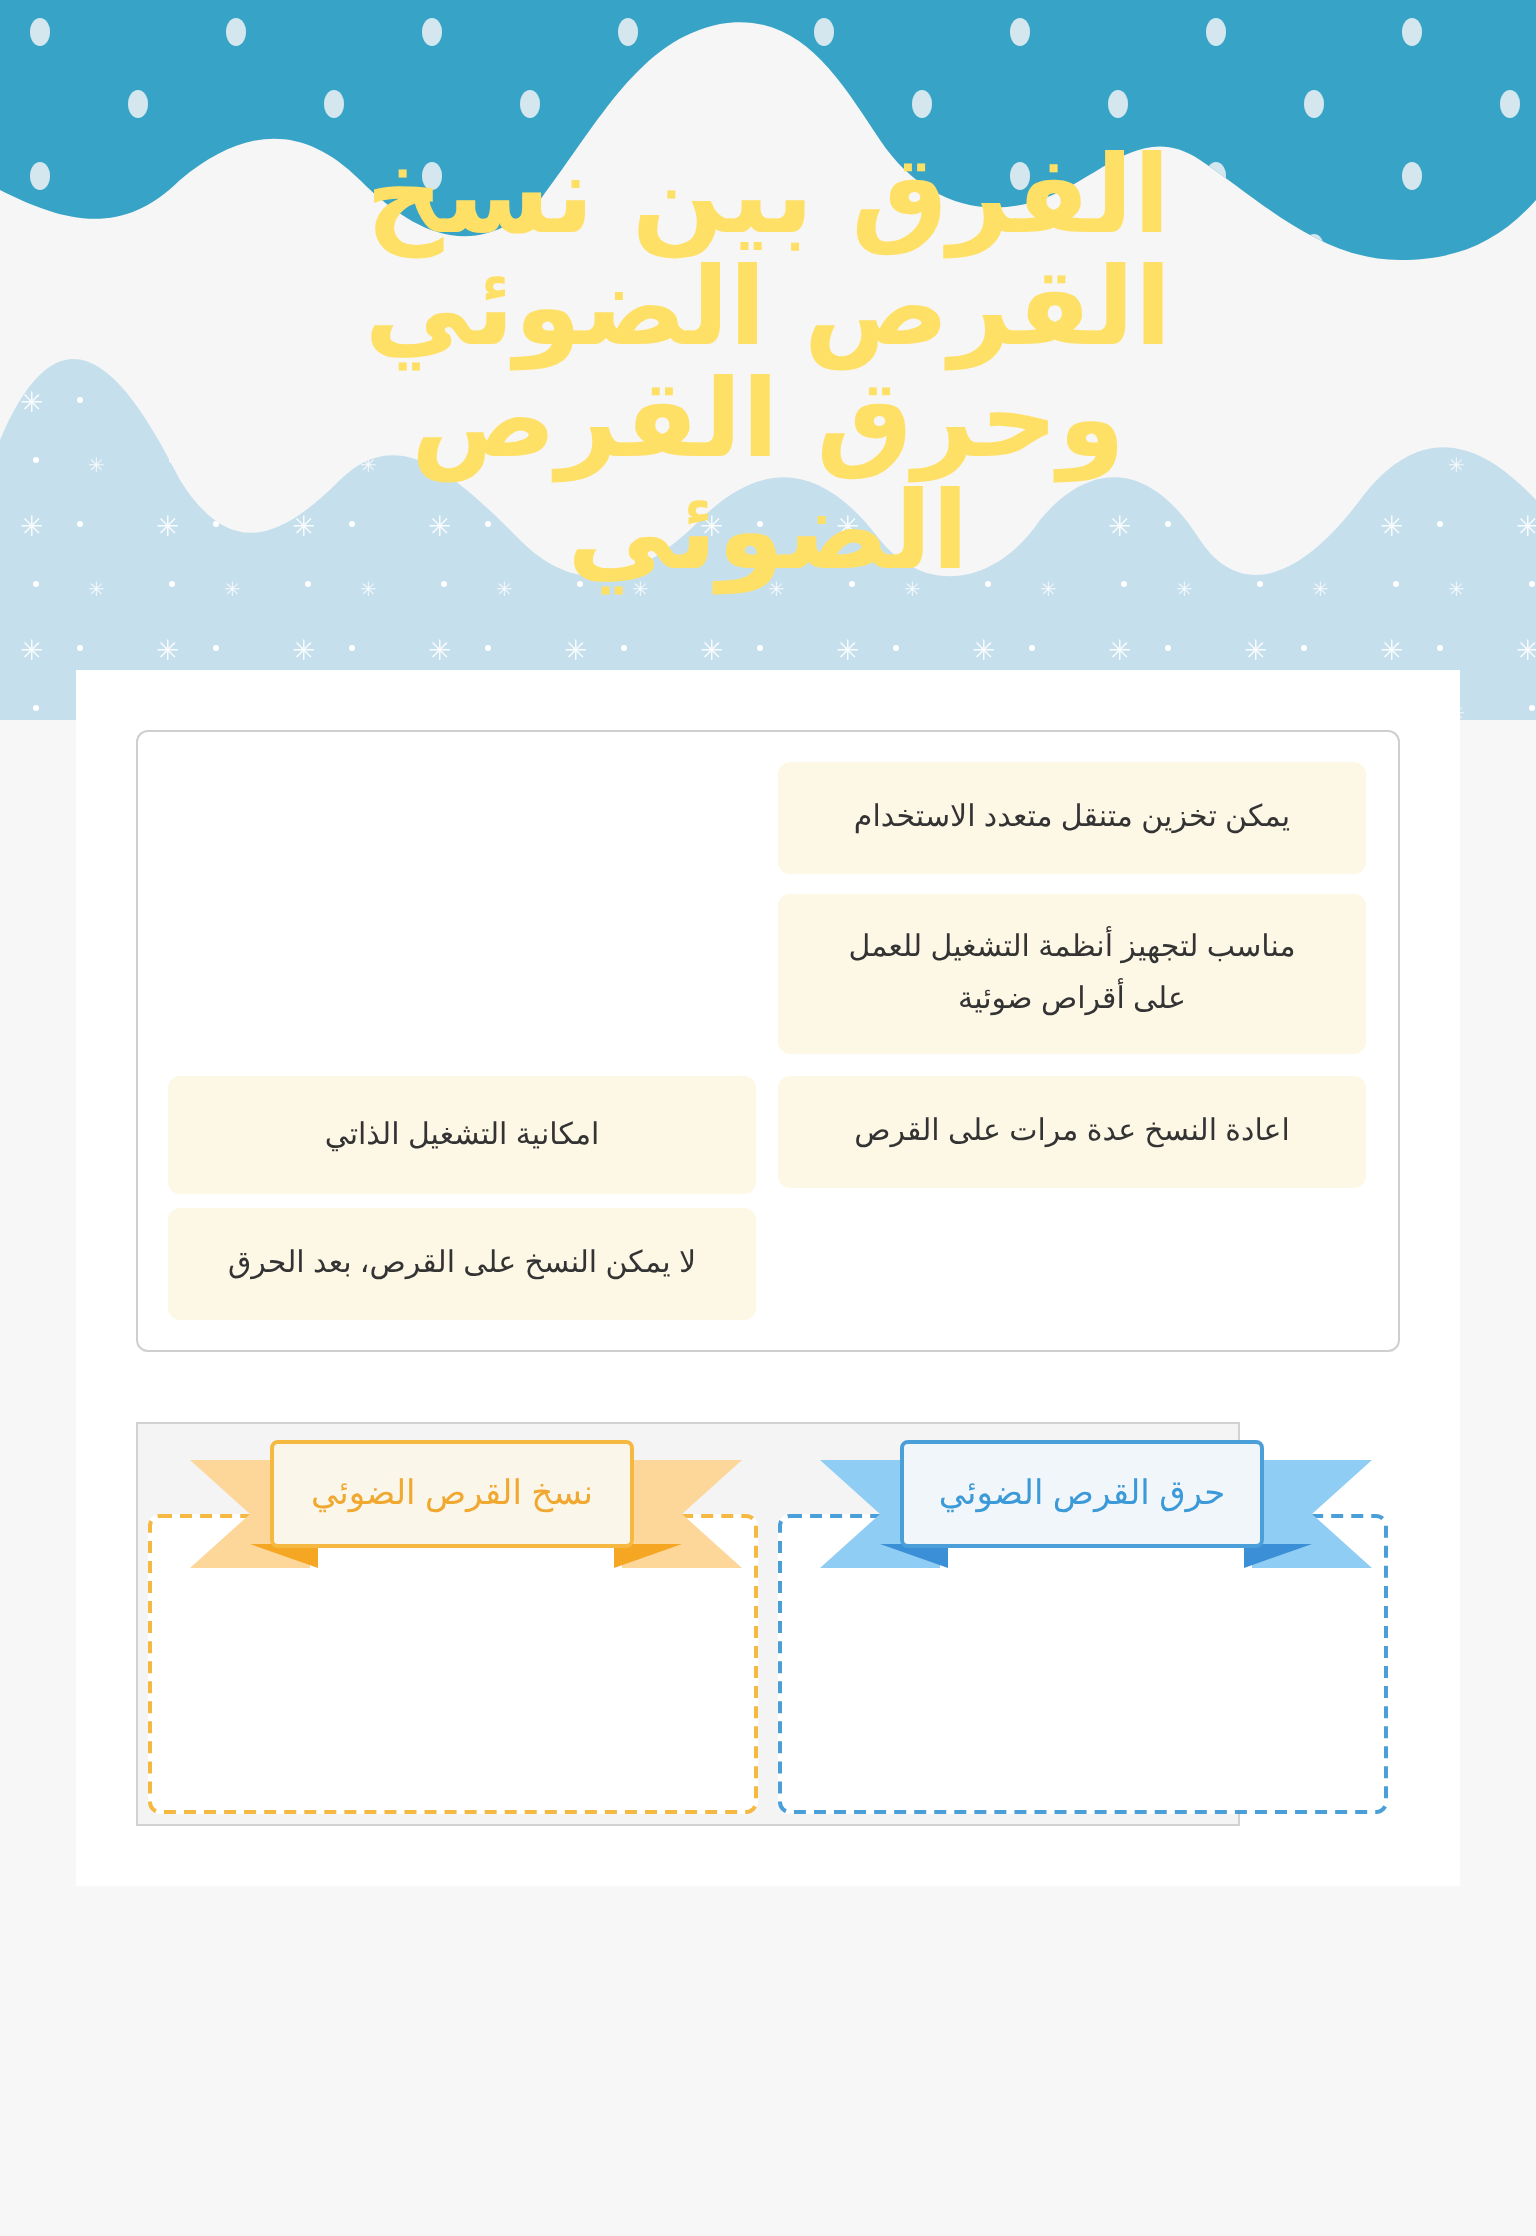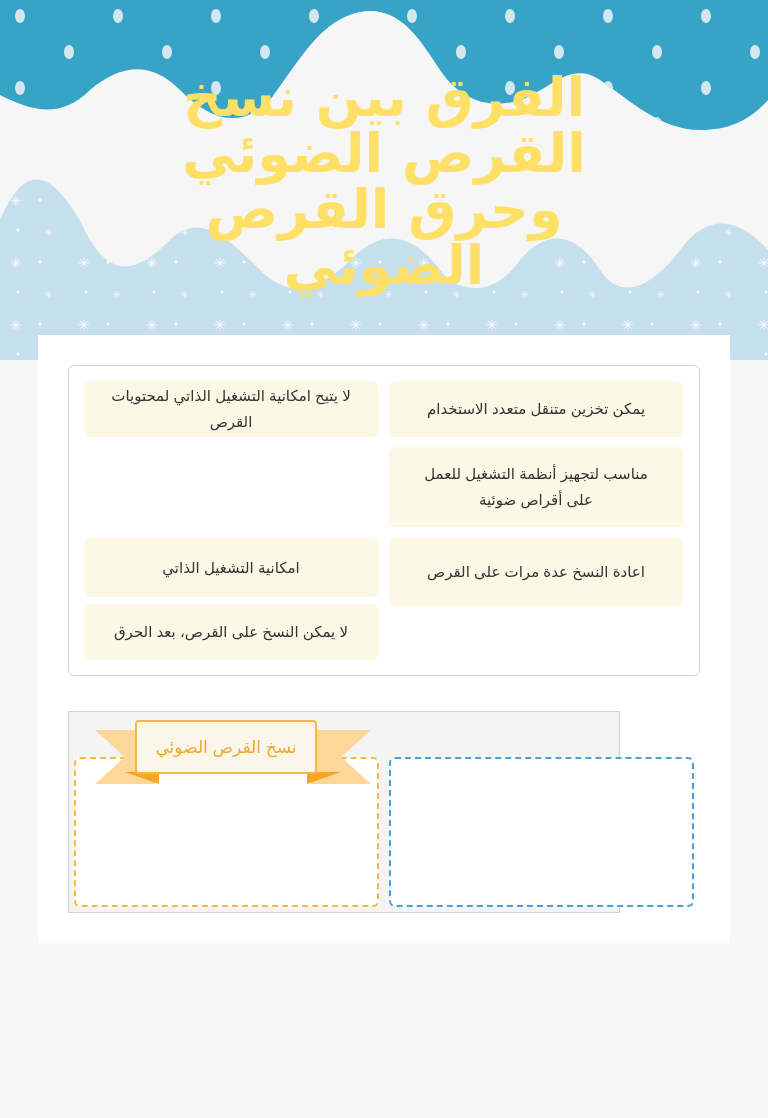--- a/index.html
+++ b/index.html
@@ -79,35 +79,43 @@
     <path d="M0,220 C30,150 60,180 90,240 C115,280 140,270 170,240 C200,210 230,240 260,270 C290,300 320,290 350,260 C380,230 410,230 440,270 C465,300 500,290 520,260 C545,230 575,230 600,270 C620,300 650,290 680,250 C710,210 740,220 768,250 L768,0 L0,0 Z" fill="#f6f6f6"></path>
     <path d="M0,95 C30,110 60,120 90,90 C120,65 150,60 180,90 C210,120 240,130 270,100 C300,60 320,20 360,12 C400,5 420,40 440,70 C460,100 490,110 520,100 C550,90 570,60 600,80 C630,100 660,130 700,130 C730,130 750,120 768,100 L768,0 L0,0 Z" fill="#37a3c6"></path>
     <path d="M0,95 C30,110 60,120 90,90 C120,65 150,60 180,90 C210,120 240,130 270,100 C300,60 320,20 360,12 C400,5 420,40 440,70 C460,100 490,110 520,100 C550,90 570,60 600,80 C630,100 660,130 700,130 C730,130 750,120 768,100 L768,0 L0,0 Z" fill="url(#dots)"></path>
   </svg>
   <div class="title">الفرق بين نسخ القرص الضوئي وحرق القرص الضوئي</div>
 </div>
 
 <div class="card">
   <div class="options-box">
     <div class="option" style="left:320px; top:15px; height:56px;">يمكن تخزين متنقل متعدد الاستخدام</div>
-    <div class="option" style="left:15px; top:15px; height:56px;">لا يتيح امكانية التشغيل الذاتي لمحتويات القرص</div>
     <div class="option" style="left:320px; top:81px; height:80px;">مناسب لتجهيز أنظمة التشغيل للعمل على أقراص ضوئية</div>
-    <div class="option" style="left:320px; top:172px; height:68px;">اعادة النسخ عدة مرات على القرص</div>
+    <div class="option" style="left:320px; top:172px; height:56px;">اعادة النسخ عدة مرات على القرص</div>
     <div class="option" style="left:15px; top:172px; height:59px;">امكانية التشغيل الذاتي</div>
     <div class="option" style="left:15px; top:238px; height:56px;">لا يمكن النسخ على القرص، بعد الحرق</div>
   </div>
 
   <div class="drop-area">
     <div class="bucket orange"></div>
     <div class="bucket blue"></div>
 
     <div class="ribbon orange">
       <svg width="276" height="64">
         <polygon points="0,10 60,10 60,64 0,64 30,37" fill="#fdd699"></polygon>
         <polygon points="276,10 216,10 216,64 276,64 246,37" fill="#fdd699"></polygon>
         <polygon points="30,52 64,52 64,64" fill="#f5a623"></polygon>
         <polygon points="246,52 212,52 212,64" fill="#f5a623"></polygon>
       </svg>
       <div class="ribbon-label">نسخ القرص الضوئي</div>
     </div>
 
+    <div class="ribbon blue">
+      <svg width="276" height="64">
+        <polygon points="0,10 60,10 60,64 0,64 30,37" fill="#90cdf4"></polygon>
+        <polygon points="276,10 216,10 216,64 276,64 246,37" fill="#90cdf4"></polygon>
+        <polygon points="30,52 64,52 64,64" fill="#3a8fd6"></polygon>
+        <polygon points="246,52 212,52 212,64" fill="#3a8fd6"></polygon>
+      </svg>
+      <div class="ribbon-label">حرق القرص الضوئي</div>
+    </div>
   </div>
 </div>
 
 </body></html>

